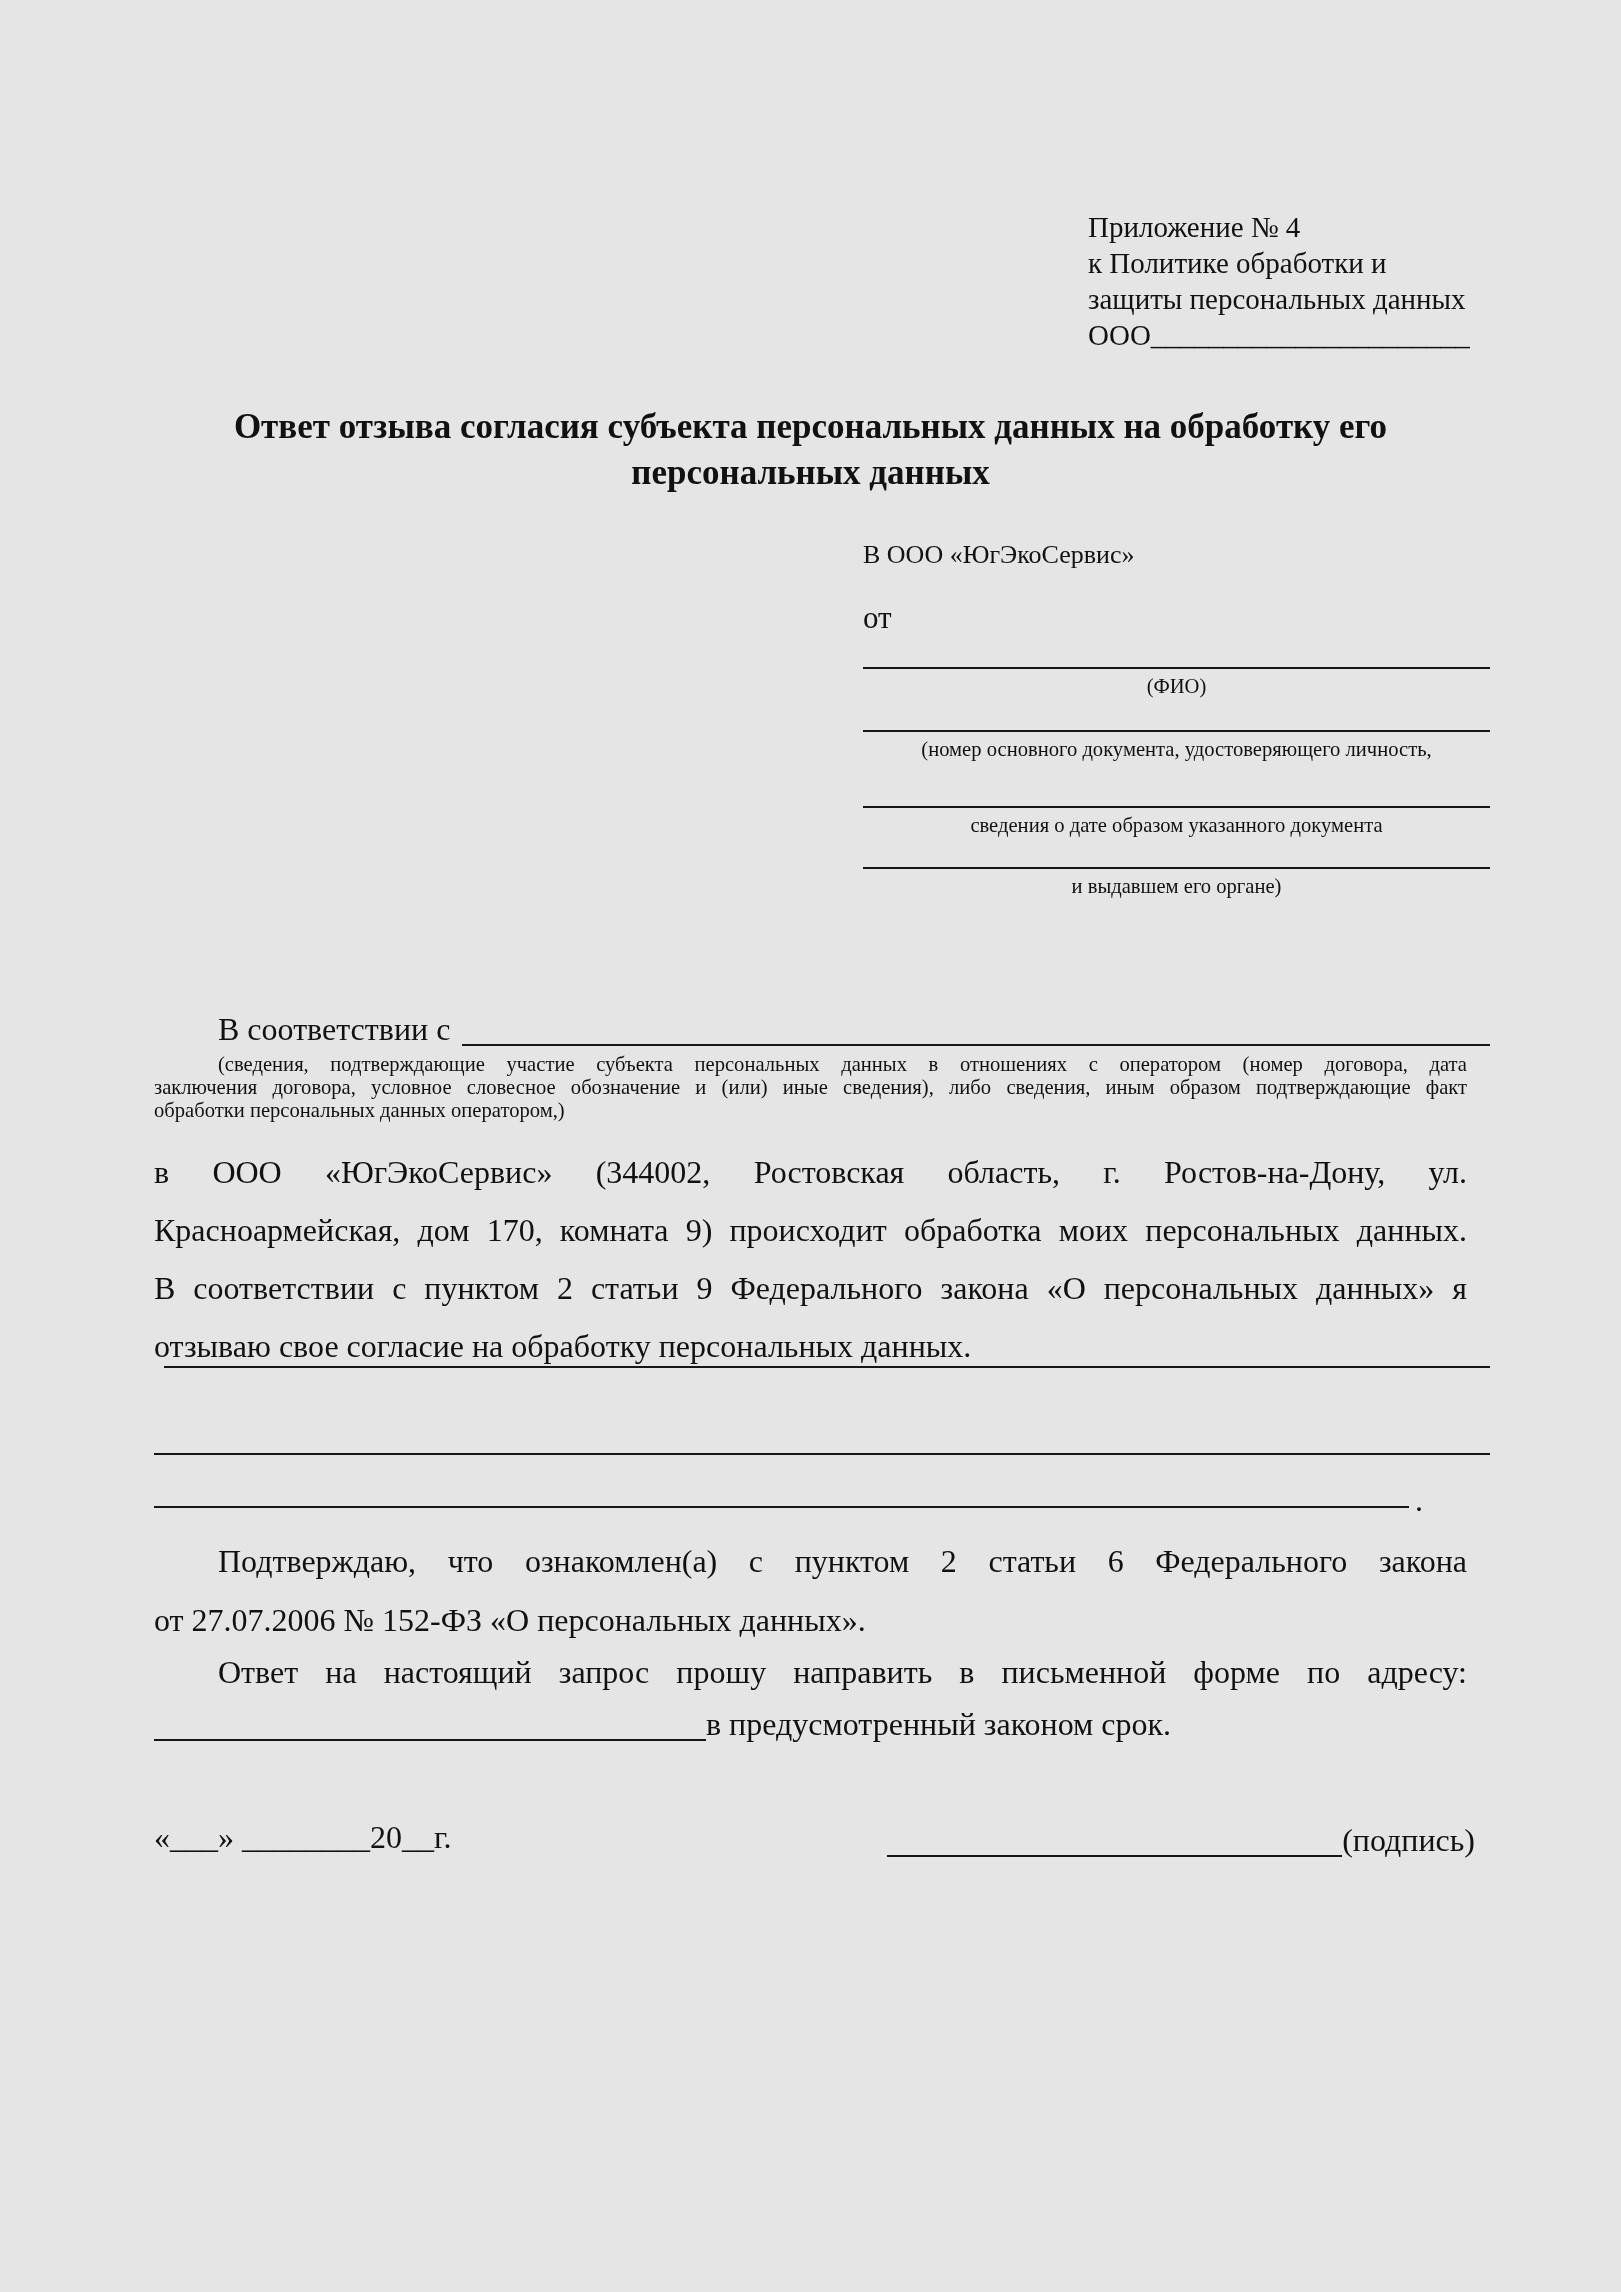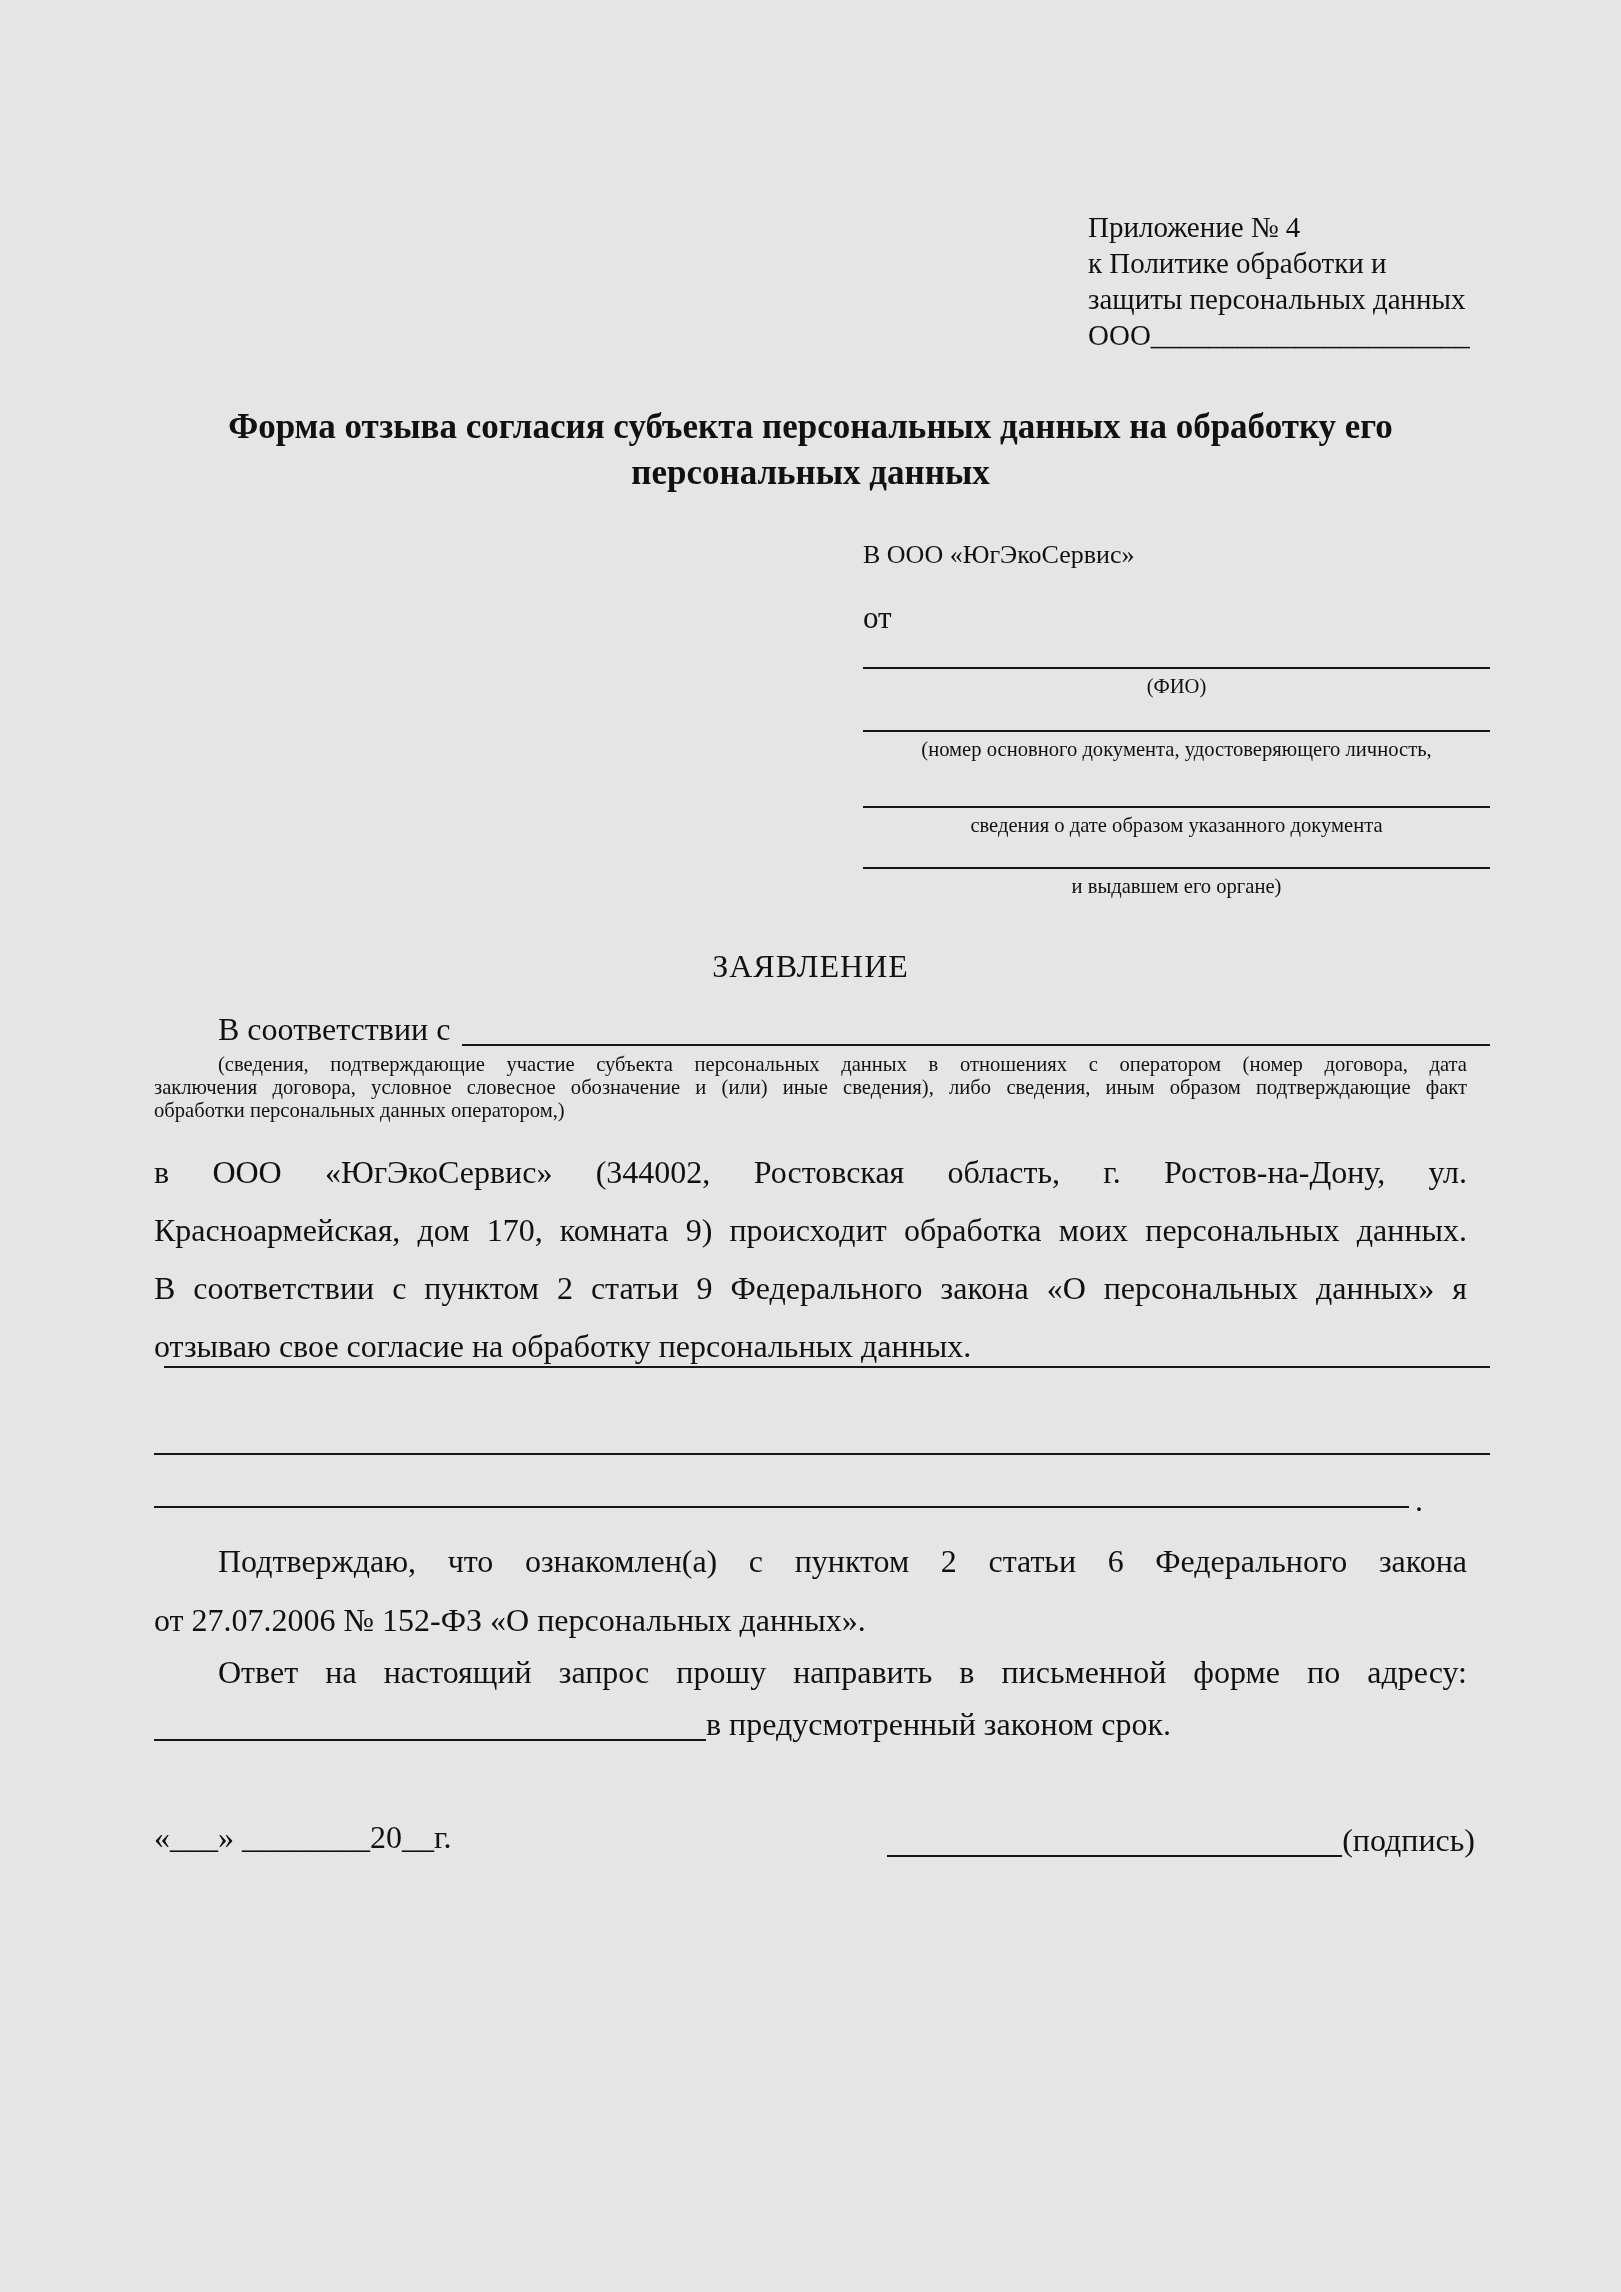--- a/index.html
+++ b/index.html
@@ -55,38 +55,37 @@
 
 <div class="page">
 
   <div class="abs appendix">
     <div>Приложение № 4</div>
     <div>к Политике обработки и</div>
     <div>защиты персональных данных</div>
     <div>ООО______________________</div>
   </div>
 
-  <div class="abs doc-title">Форма отзыва согласия субъекта персональных данных на обработку его персональных данных</div>
+  <div class="abs doc-title">Ответ отзыва согласия субъекта персональных данных на обработку его персональных данных</div>
 
   <div class="abs to-line">В ООО «ЮгЭкоСервис»</div>
   <div class="abs from-line">от</div>
 
   <div class="abs rule addr-rule" style="top:667px;"></div>
   <div class="abs addr-caption" style="top:675px;">(ФИО)</div>
 
   <div class="abs rule addr-rule" style="top:730px;"></div>
   <div class="abs addr-caption" style="top:738px;">(номер основного документа, удостоверяющего личность,</div>
 
   <div class="abs rule addr-rule" style="top:806px;"></div>
   <div class="abs addr-caption" style="top:814px;">сведения о дате образом указанного документа</div>
 
   <div class="abs rule addr-rule" style="top:867px;"></div>
   <div class="abs addr-caption" style="top:875px;">и выдавшем его органе)</div>
 
-  <div class="abs statement-heading">ЗАЯВЛЕНИЕ</div>
 
   <div class="abs accordance row">
     <span class="lbl">В соответствии с</span>
     <span style="flex:0 0 11.8px;"></span>
     <span class="fill"></span>
   </div>
 
   <div class="abs fineprint">
     <div class="jl indent">(сведения, подтверждающие участие субъекта персональных данных в отношениях с оператором (номер договора, дата</div>
     <div class="jl">заключения договора, условное словесное обозначение и (или) иные сведения), либо сведения, иным образом подтверждающие факт</div>

